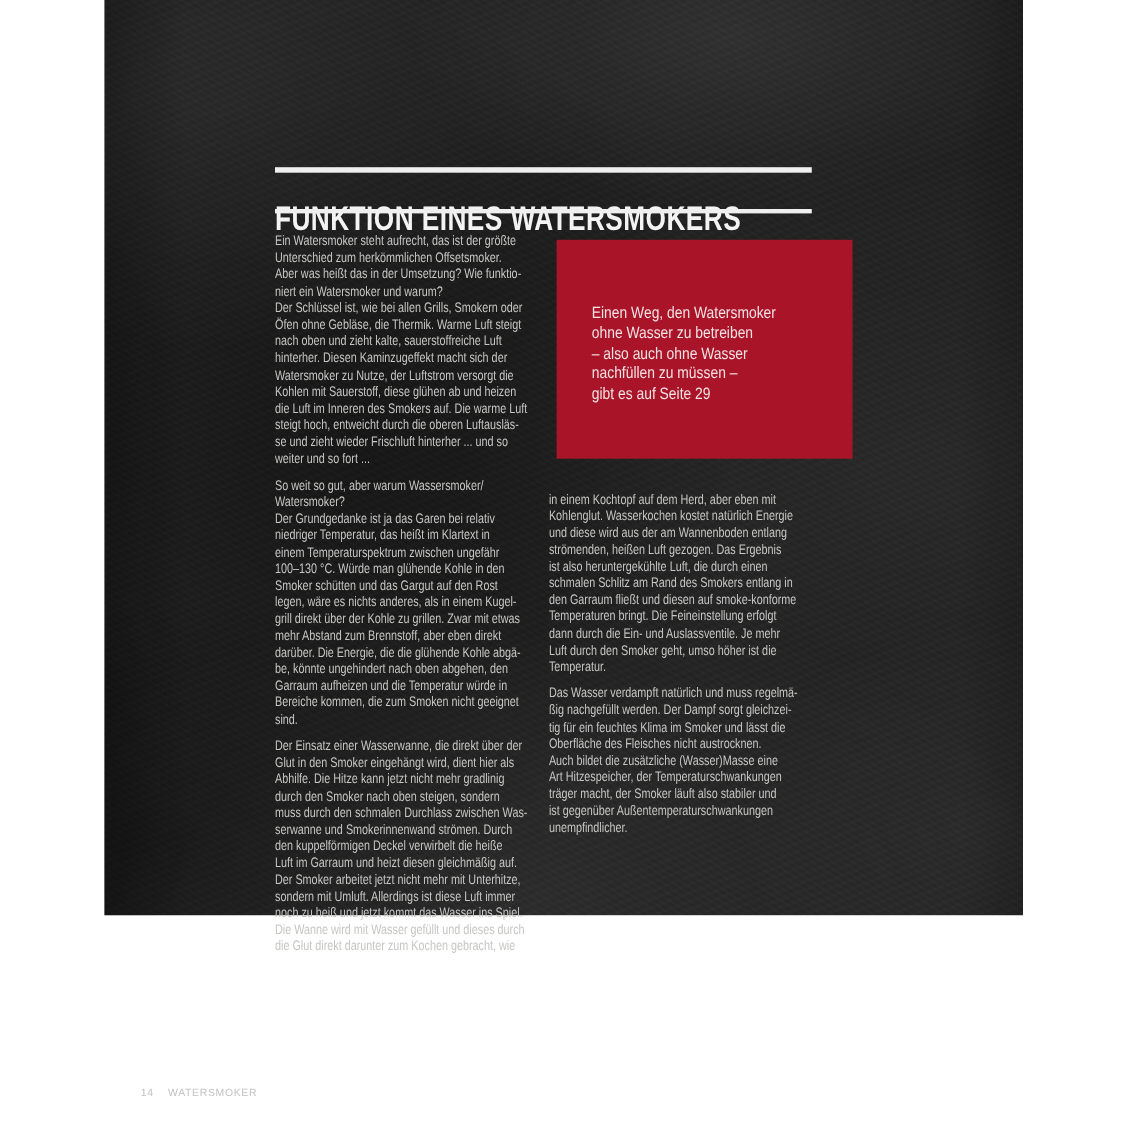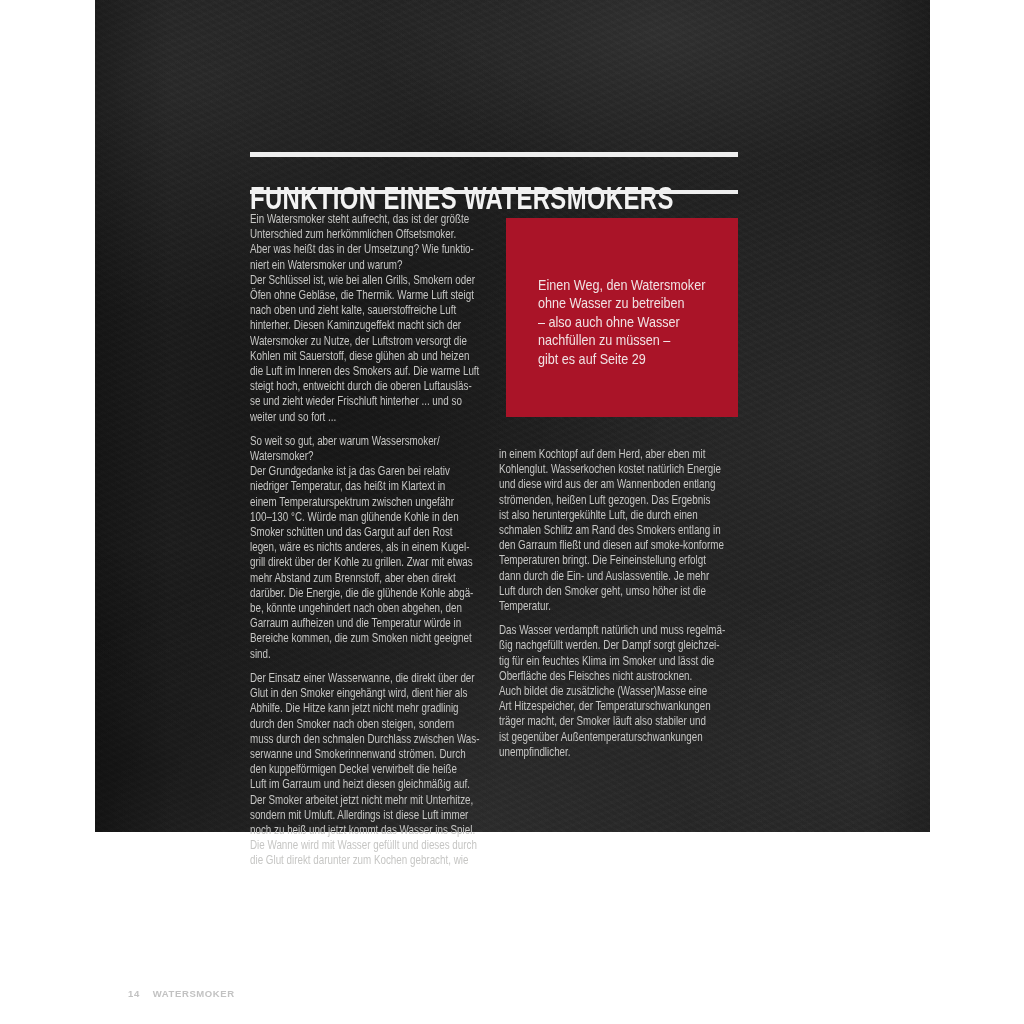--- a/index.html
+++ b/index.html
@@ -103,21 +103,21 @@
   
   .page-footer {
     position: absolute;
     left: 33px;
     top: 988px;
     display: flex;
     align-items: baseline;
     gap: 13px;
     color: #c2c2c2;
     font-size: 9.5px;
-    font-weight: bold;
+    font-weight: normal;
     letter-spacing: 0.6px;
   }
 </style>
 </head>
 <body>
 
 <div class="canvas">
   <div class="book-page">
 
     <div class="title-rule top"></div>
@@ -162,21 +162,21 @@
 serwanne und Smokerinnenwand strömen. Durch
 den kuppelförmigen Deckel verwirbelt die heiße
 Luft im Garraum und heizt diesen gleichmäßig auf.
 Der Smoker arbeitet jetzt nicht mehr mit Unterhitze,
 sondern mit Umluft. Allerdings ist diese Luft immer
 noch zu heiß und jetzt kommt das Wasser ins Spiel.
 Die Wanne wird mit Wasser gefüllt und dieses durch
 die Glut direkt darunter zum Kochen gebracht, wie</p>
     </div>
 
-    <div class="callout-box" style="background-color: rgb(170, 20, 40);">
+    <div class="callout-box" style="background-color: rgb(170, 20, 40); padding-left: 37px;">
       <div class="callout-text">Einen Weg, den Watersmoker
 ohne Wasser zu betreiben
 – also auch ohne Wasser
 nachfüllen zu müssen –
 gibt es auf Seite 29</div>
     </div>
 
     <div class="text-col right">
       <p>in einem Kochtopf auf dem Herd, aber eben mit
 Kohlenglut. Wasserkochen kostet natürlich Energie

